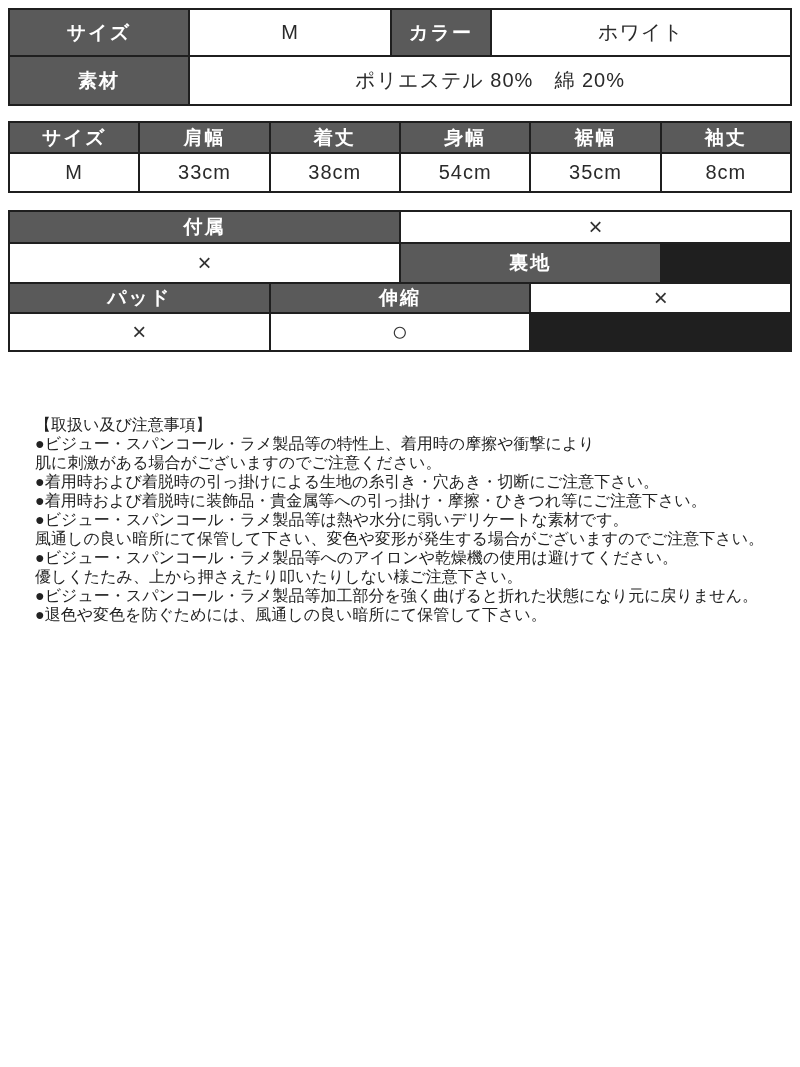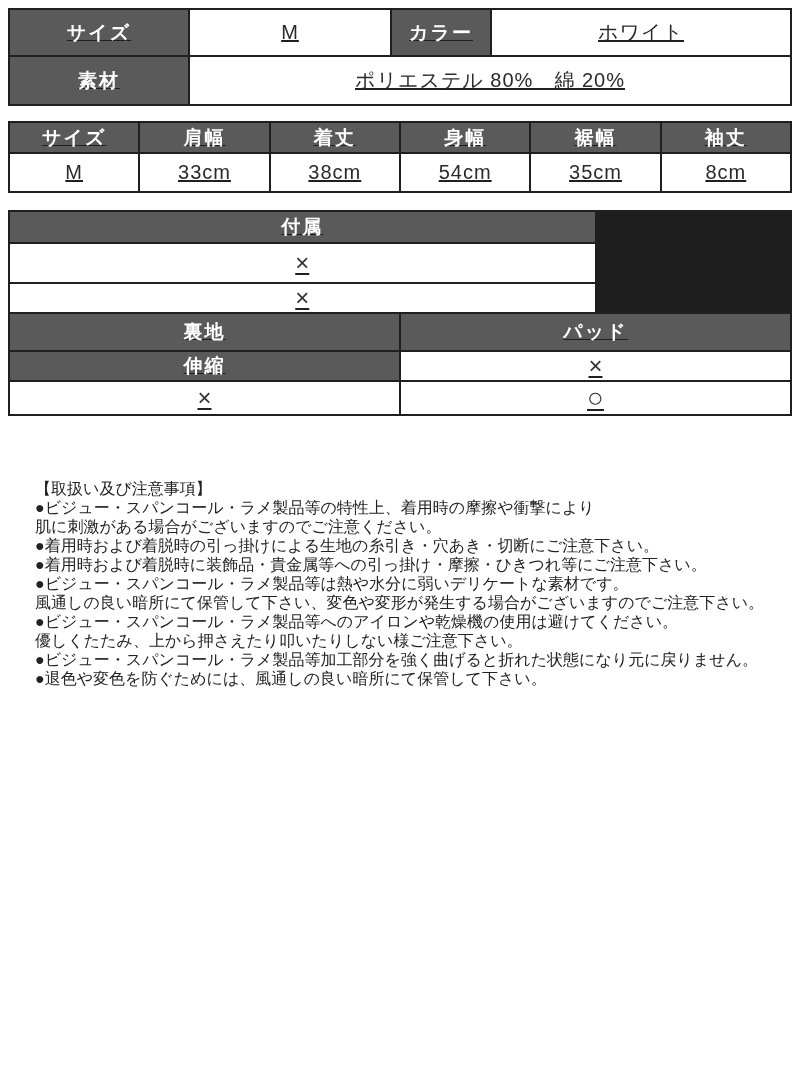--- a/index.html
+++ b/index.html
@@ -20,21 +20,20 @@
     padding: 8px 8px 0 8px;
   }
   
   .tbl {
     display: grid;
     width: 784px;
     box-sizing: border-box;
     border: 2px solid #1f1f1f;
     background: #1f1f1f;
     gap: 2px;
-    text-decoration: underline;
   }
   .cell {
     display: flex;
     align-items: center;
     justify-content: center;
     background: #ffffff;
     font-size: 20px;
     font-weight: 400;
     color: #2a2a2a;
     letter-spacing: 1px;
@@ -55,21 +54,21 @@
   .span3 { grid-column: span 3; text-align: center; }
   
   .tbl-meas {
     margin-top: 15px;
     grid-template-columns: repeat(6, 1fr);
     grid-template-rows: 29px 37px;
   }
   
   .tbl-feat {
     margin-top: 17px;
-    grid-template-columns: repeat(4, 1fr);
+    grid-template-columns: repeat(6, 1fr);
     grid-template-rows: 30px 38px 28px 36px;
   }
   .colspan3 { grid-column: span 3; }
   .colspan2 { grid-column: span 2; }
   .mark { font-size: 24px; font-weight: 300; color: #333; letter-spacing: 0; }
   .mark-circle { font-size: 28px; }
   
   .notes {
     margin-top: 63px;
     padding-left: 27px;

